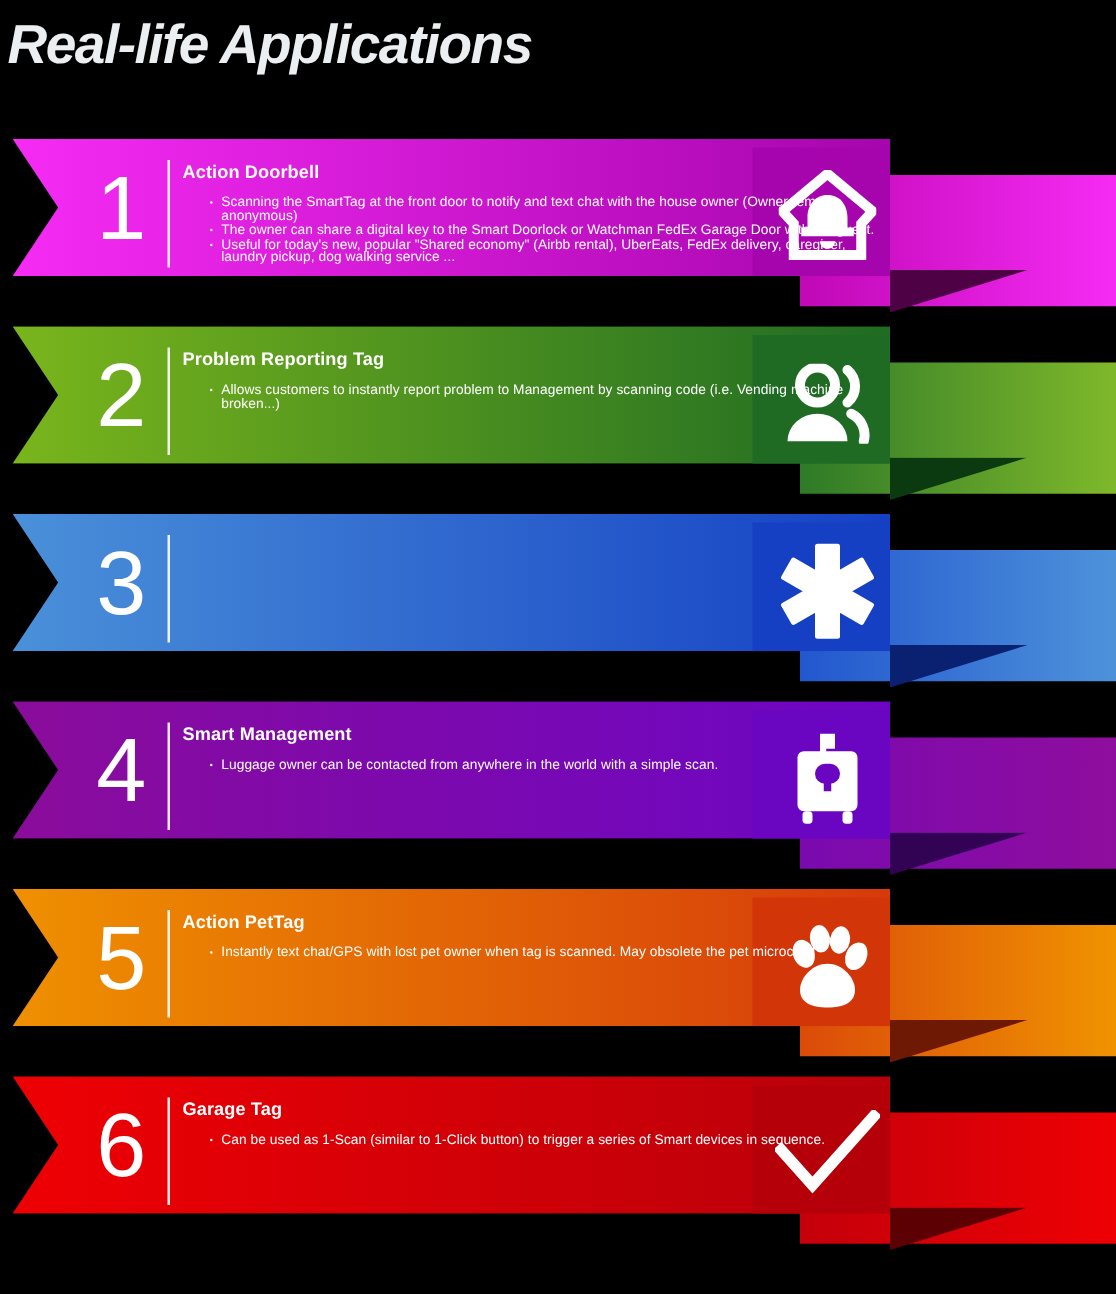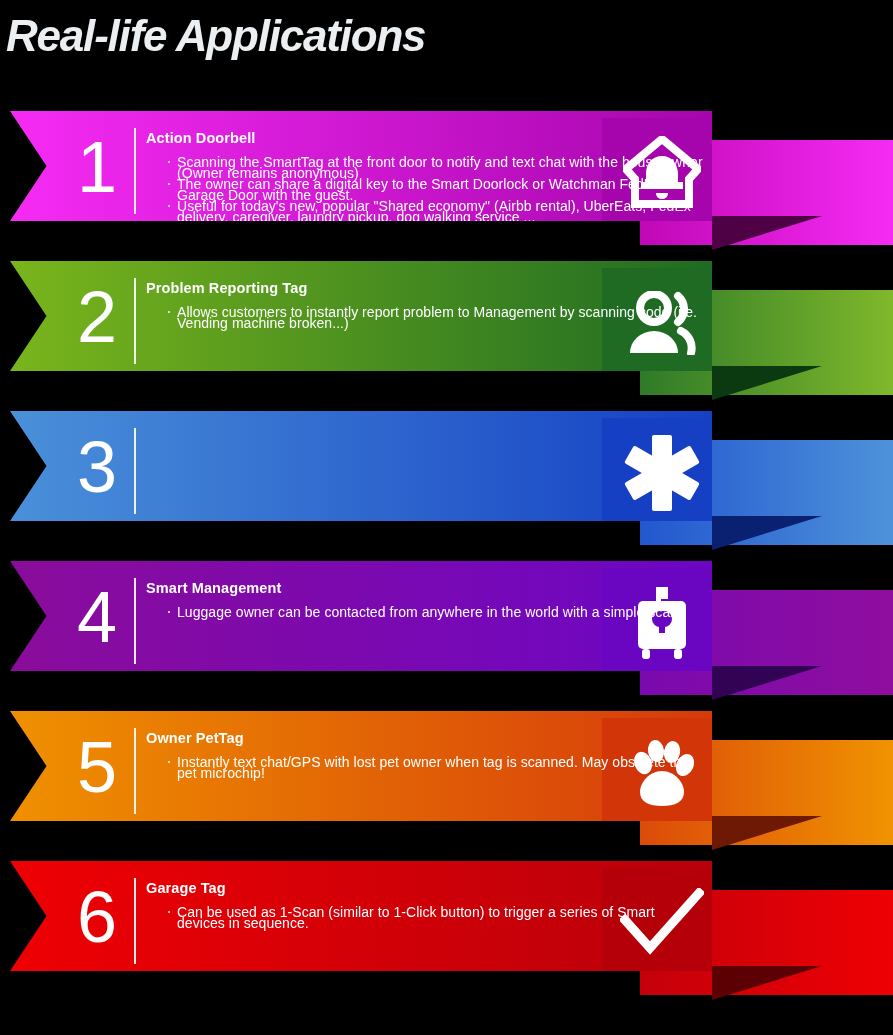--- a/index.html
+++ b/index.html
@@ -123,21 +123,21 @@
     letter-spacing: 0.1px;
   }
 
   ul.bullets {
     margin: 10px 0 0 22px;
     padding: 0;
     list-style: none;
   }
   ul.bullets li {
     position: relative;
-    font-size: 14px;
+    font-size: 11px;
     line-height: 10.5px;
     color: #ffffff;
     padding-left: 9px;
     margin-bottom: 1px;
     letter-spacing: 0.05px;
   }
   ul.bullets li:before {
     content: "";
     position: absolute;
     left: 0;
@@ -282,21 +282,21 @@
                 <path d="M36 34 c12 0 22 11 22 21 c0 10-9 14-22 14 c-13 0-22-4-22-14 c0-10 10-21 22-21 z"></path>
               </g>
             </svg>
           </div>
         </div>
         <div class="numwrap">
           <span class="num">5</span>
         </div>
         <div class="divider"></div>
         <div class="content">
-          <div class="item-title">Owner PetTag</div>
+          <div class="item-title">Action PetTag</div>
           <ul class="bullets">
             <li>Instantly text chat/GPS with lost pet owner when tag is scanned. May obsolete the pet microchip!</li>
           </ul>
         </div>
       </div>
     </div>
     <div class="row">
       <div class="tail" style="background: linear-gradient(to right, rgb(196, 0, 10), rgb(238, 0, 4));"></div>
       <div class="fold" style="background: rgb(92, 0, 4);"></div>
       <div class="body" style="background: linear-gradient(to right, rgb(238, 0, 4), rgb(184, 0, 10));">

